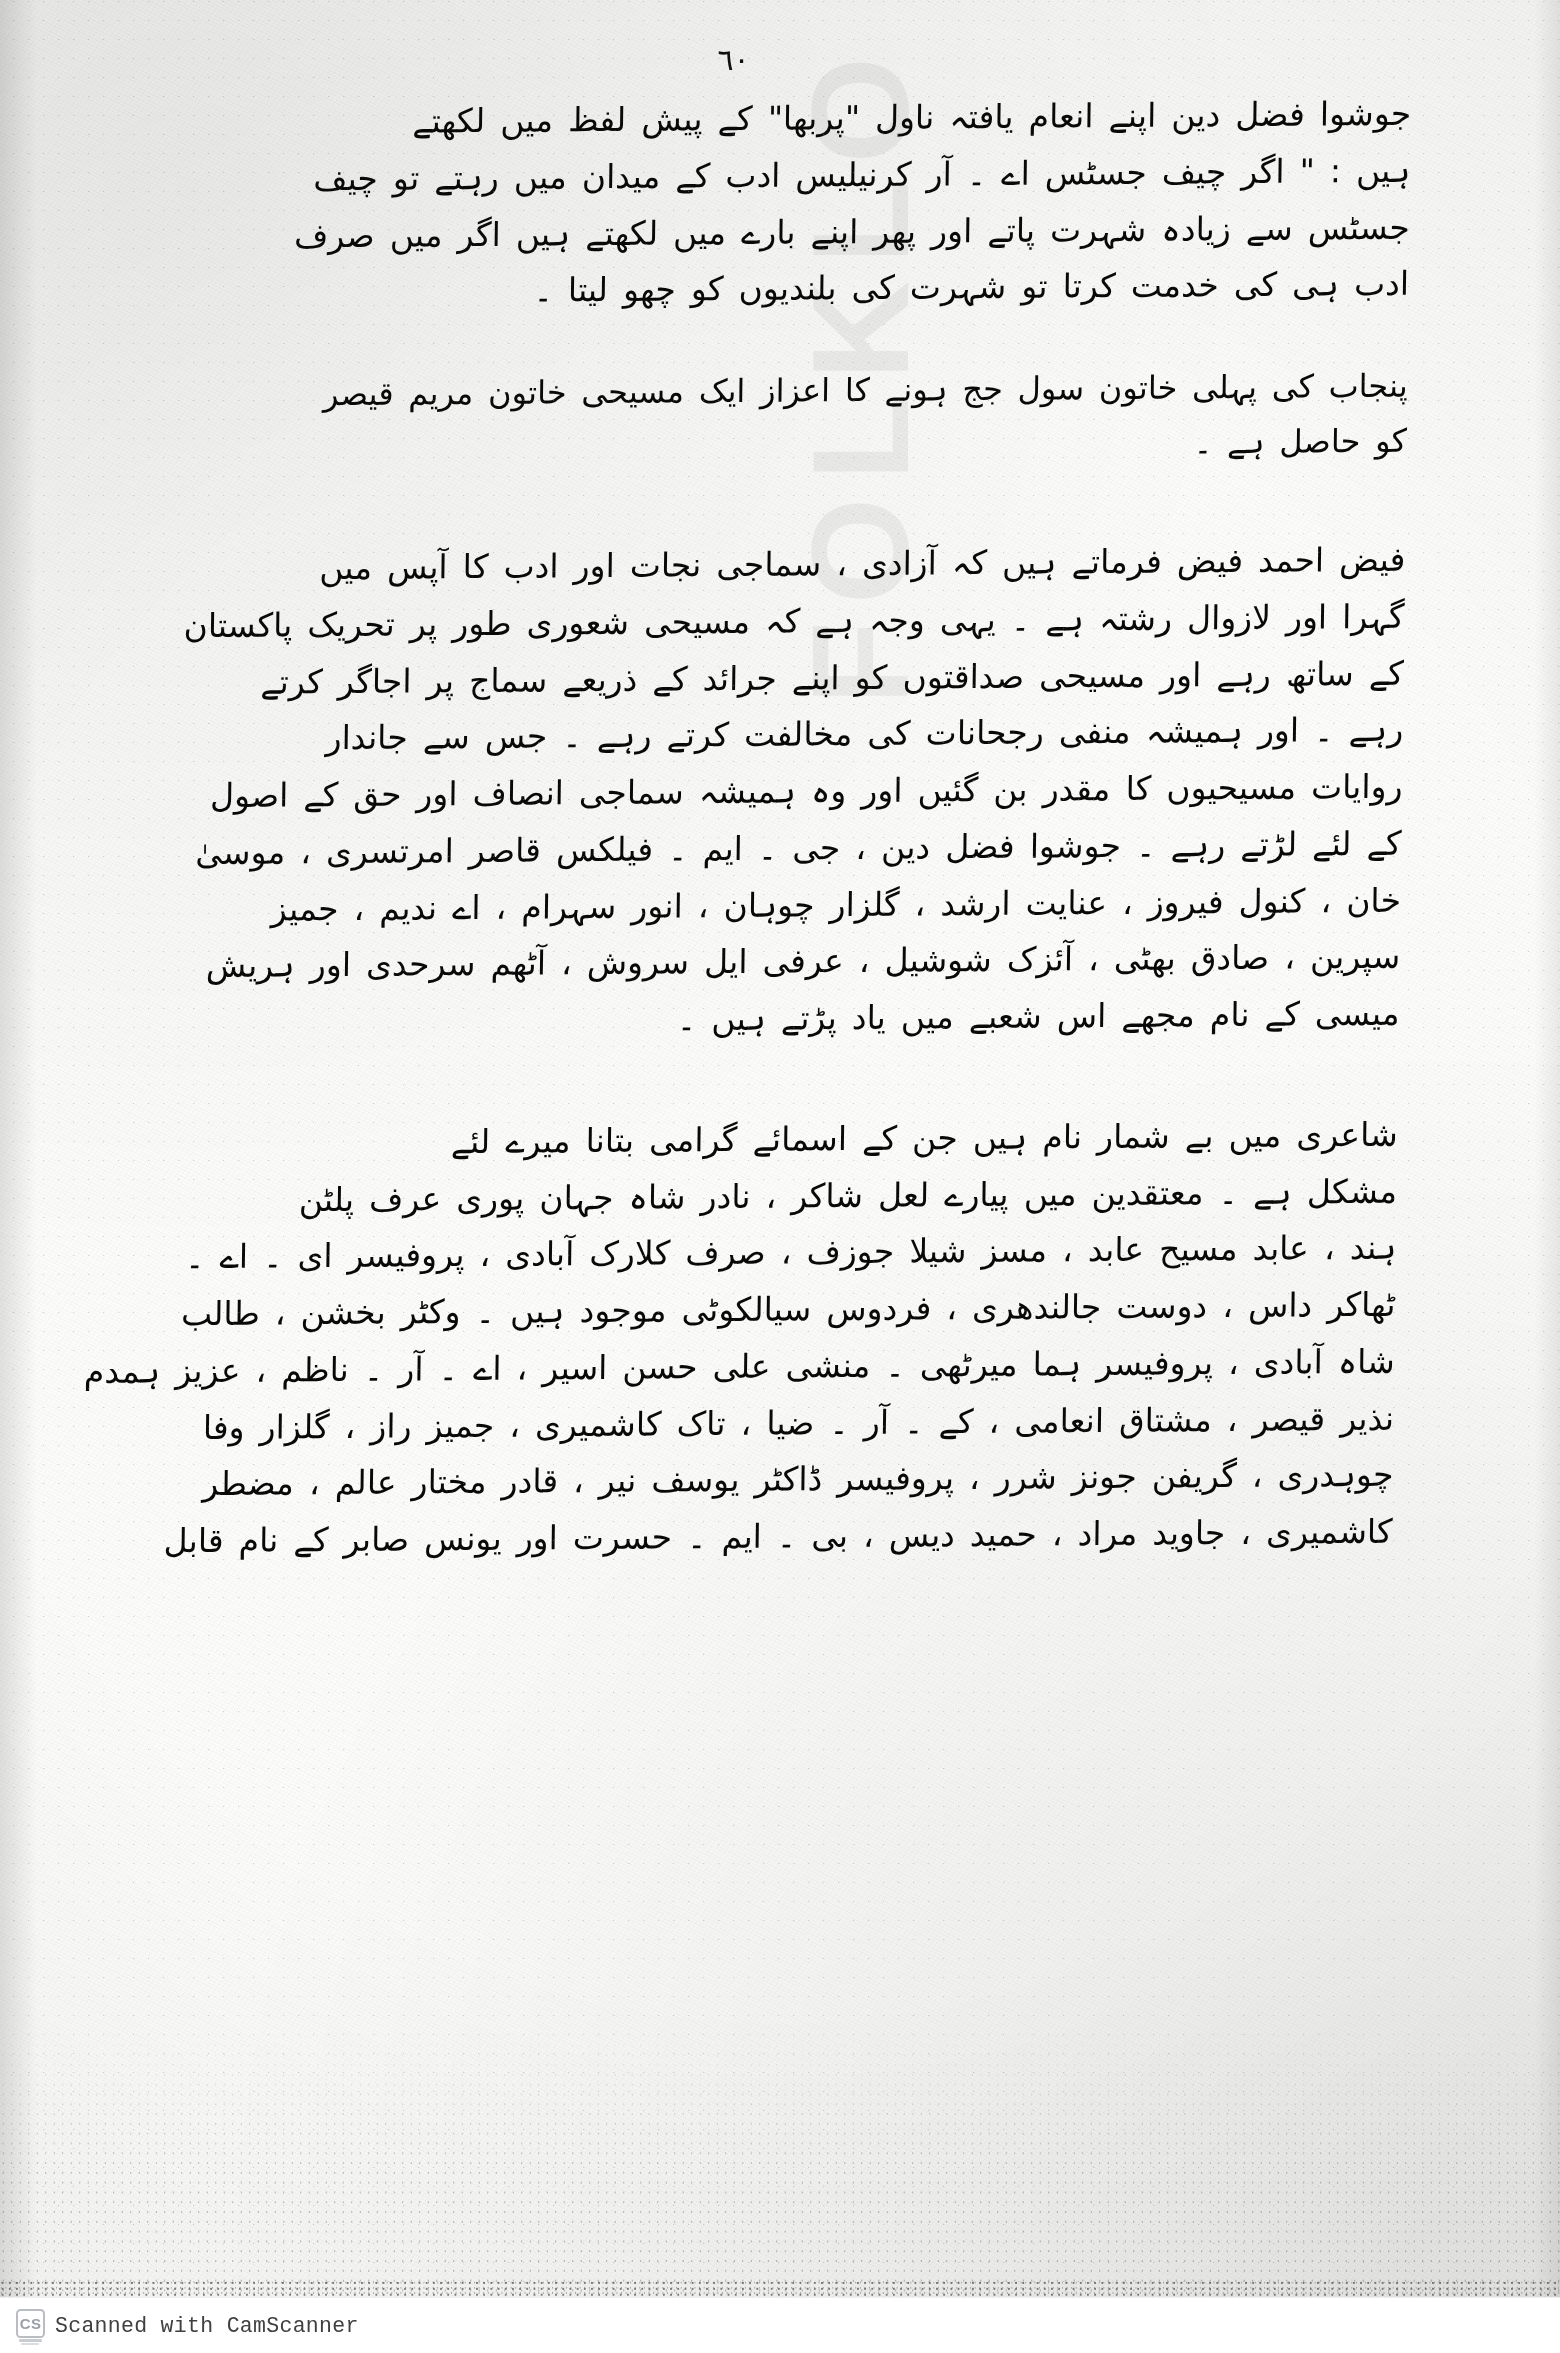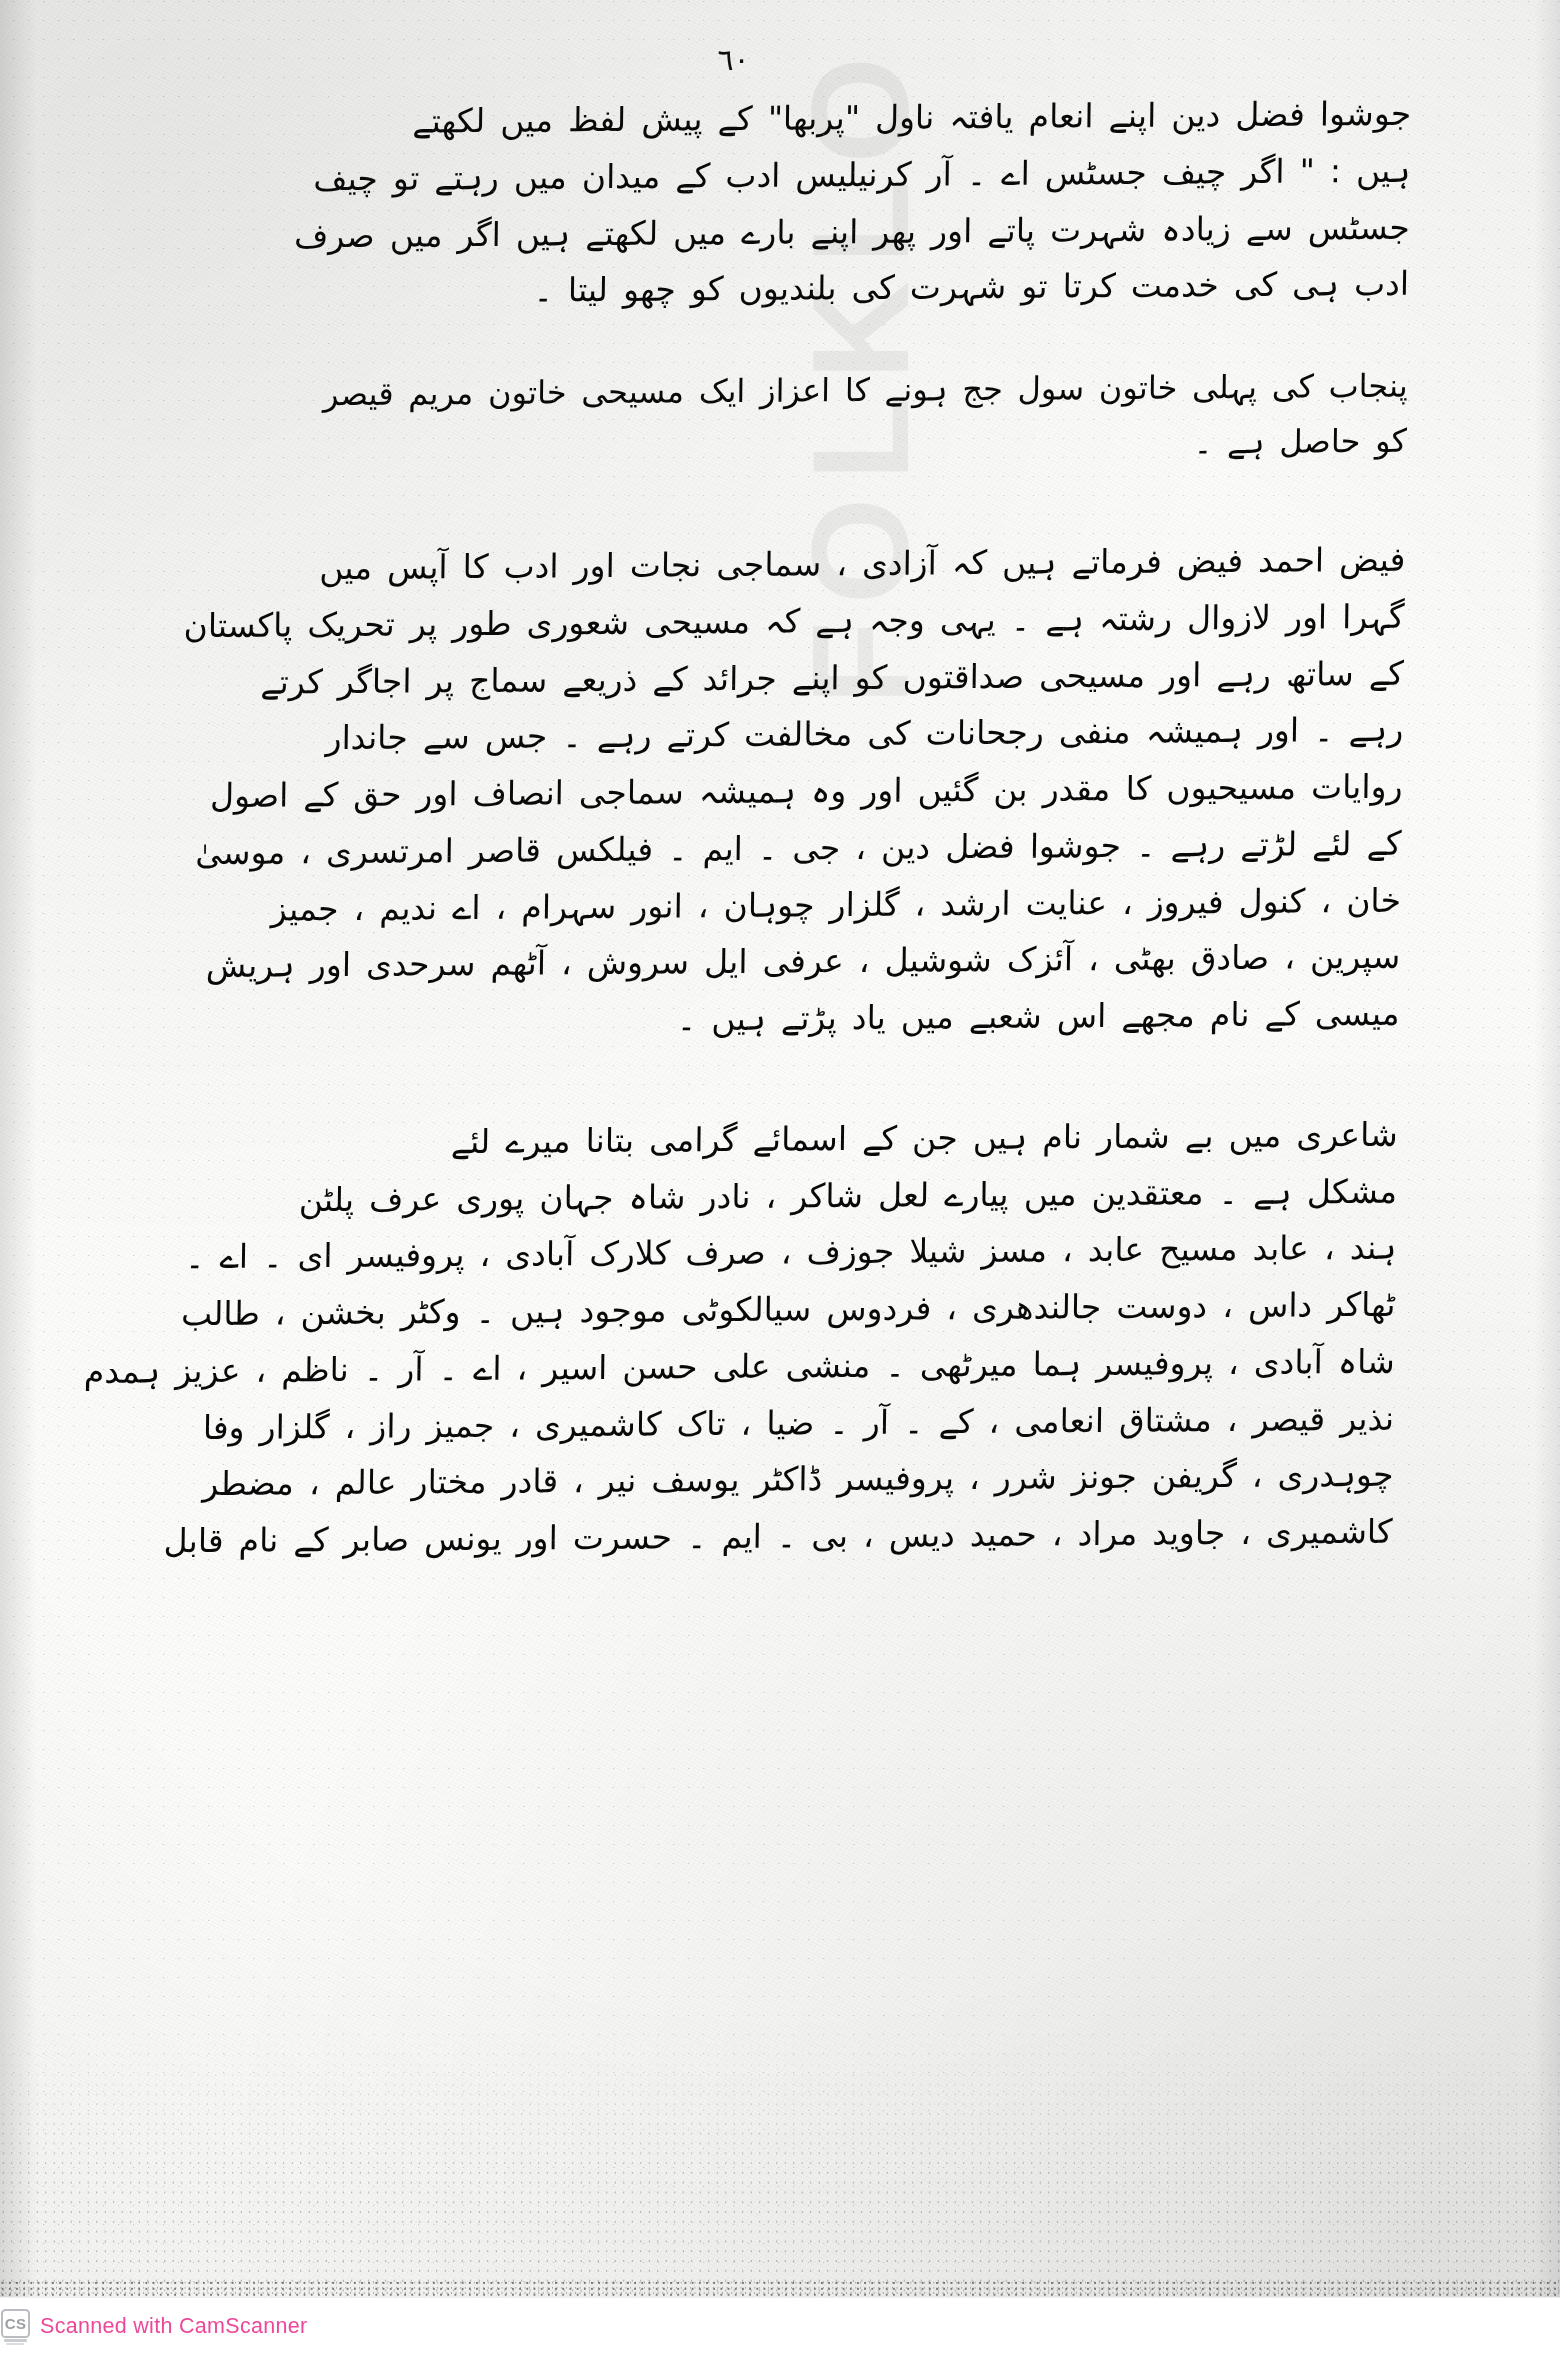--- a/index.html
+++ b/index.html
@@ -120,21 +120,21 @@
   
   .cs-bar{
     position:absolute;
     left:0;right:0;bottom:0;
     height:57px;
     background:#ffffff;
     z-index:6;
     display:flex;
     align-items:center;
     direction:ltr;
-    padding-left:2px;
+    padding-left:17px;
     box-sizing:border-box;
     border-top:0.7px solid #efefef;
   }
   .cs-logo{
     position:relative;
     width:30px;height:34px;
     margin-right:9px;
     flex:0 0 auto;
   }
   .cs-logo .card{
@@ -149,23 +149,23 @@
     letter-spacing:0.3px;
     background:#fff;
   }
   .cs-logo .sh1{
     position:absolute;left:2.6px;top:30px;width:23.5px;height:2.6px;border-radius:1.3px;background:#c9ccd0;
   }
   .cs-logo .sh2{
     position:absolute;left:5.2px;top:34px;width:18px;height:2px;border-radius:1.3px;background:#dadde0;
   }
   .cs-text{
-    font-family:Liberation Sans, sans-serif;
+    font-family:Liberation Mono, monospace;
     font-size:21.5px;
-    color:#ec4899;
+    color:#404040;
     letter-spacing:0.3px;
   }
   .cs-noise{
     position:absolute;left:0;right:0;bottom:57px;height:17px;z-index:5;
     opacity:.8;
     background-image:
       radial-gradient(circle,#5a5a5a 0.7px,transparent 0.7px),
       radial-gradient(circle,#8f8f8f 0.5px,transparent 0.6px);
     background-size:7.2px 5.9px, 4.6px 5.2px;
   }

